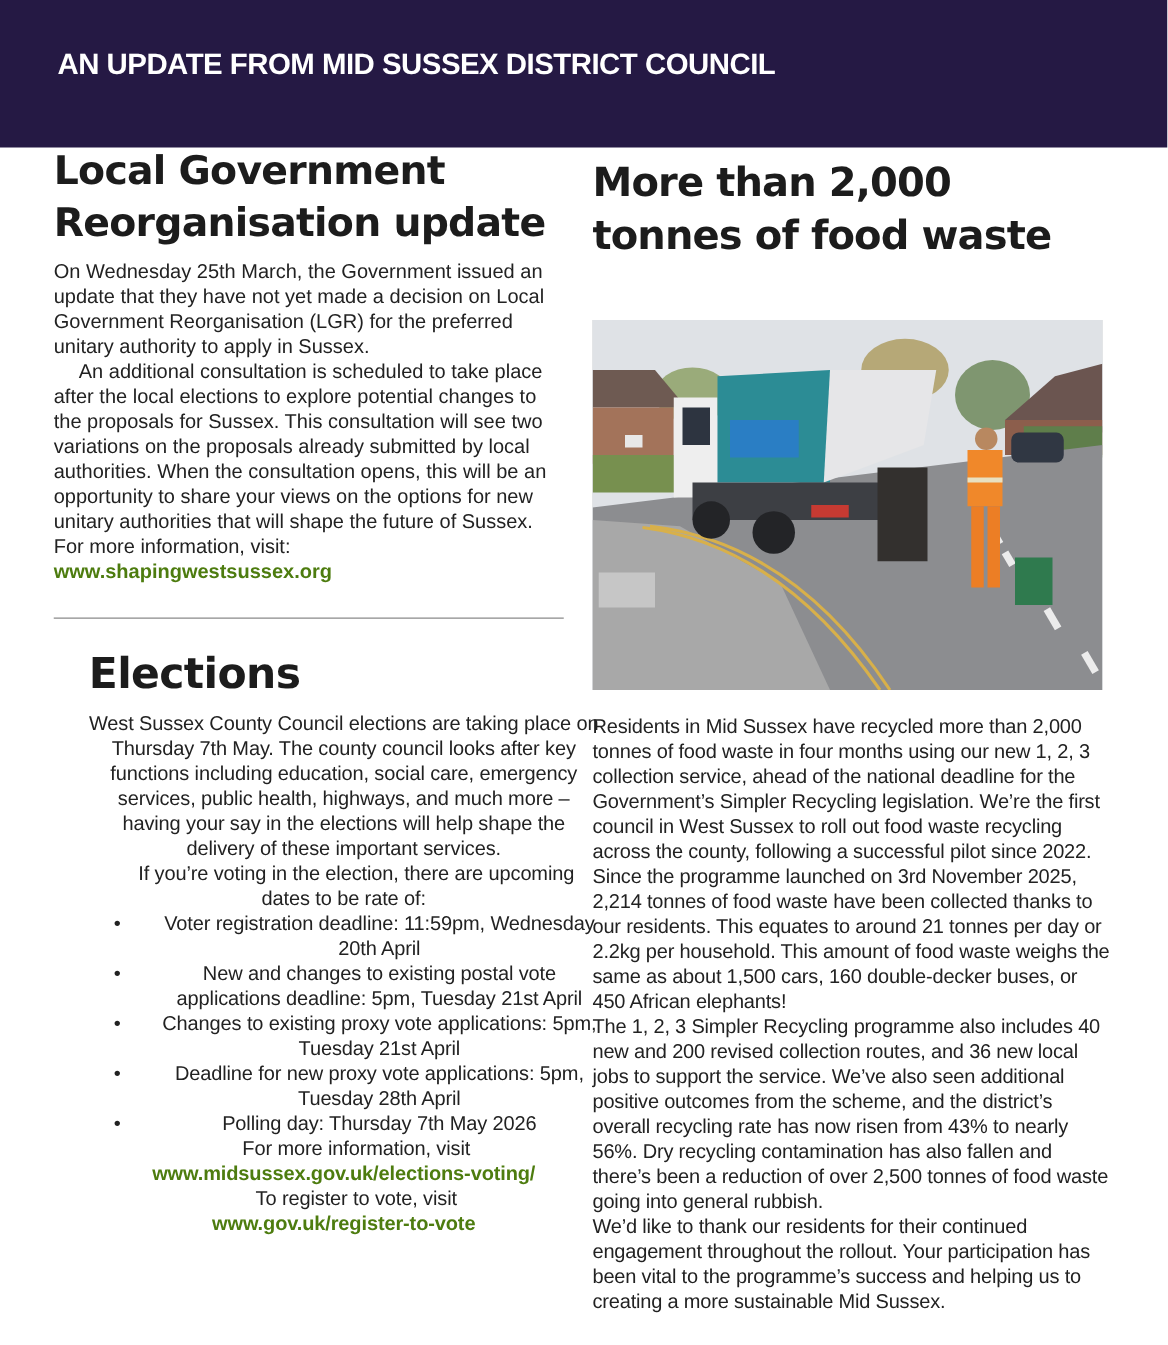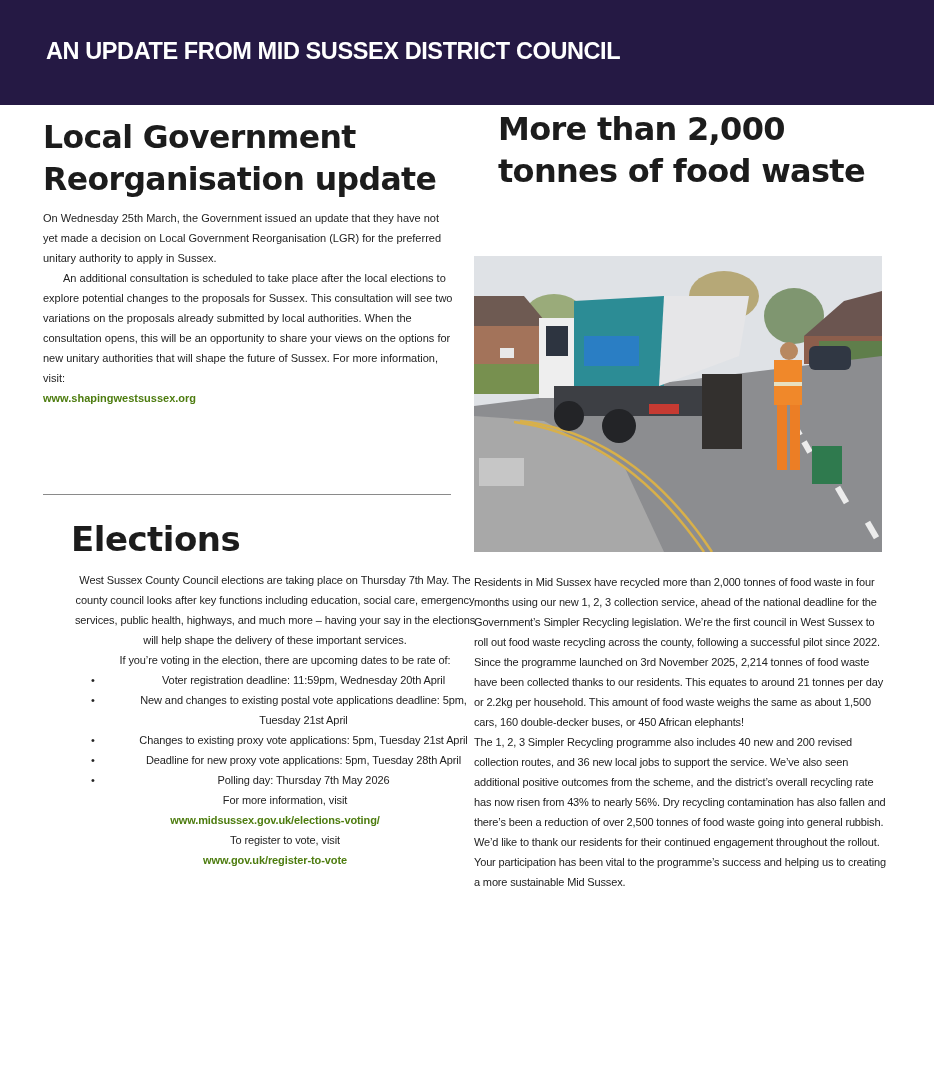--- a/index.html
+++ b/index.html
@@ -2,39 +2,39 @@
 <html><head>
 <meta charset="utf-8">
 <style>
   html, body { margin:0; padding:0; }
   body {
     width:934px; height:1076px; overflow:hidden; background:#ffffff;
     font-family:"Liberation Sans", "DejaVu Sans", sans-serif; color:#1e1e1e;
     position:relative;
   }
   .banner {
-    position:absolute; left:0; top:0; width:934px; height:105px;
+    position:absolute; left:0; top:0; width:934px; height:118px;
     background:#251944;
   }
   .banner-title {
     position:absolute; left:46px; top:38px; color:#ffffff;
     font-weight:bold; font-size:23.5px; letter-spacing:-0.4px;
     font-family:"Liberation Sans", sans-serif; white-space:nowrap;
   }
   .col { position:absolute; }
   .col-left { left:43px; top:116px; width:410px; }
-  .col-right { left:474px; top:108px; width:412px;margin-left:24px; }
+  .col-right { left:474px; top:125px; width:412px; }
   h1.heading {
     margin:0; font-weight:bold; font-size:34px; line-height:42px;
     letter-spacing:-0.3px; color:#1c1c1c; font-family:"DejaVu Sans", sans-serif;
   }
   .heading-lgr { font-size:31.5px !important; letter-spacing:-0.6px !important; }
   .heading-food { font-size:32px !important; letter-spacing:-0.7px !important; }
   .body-text {
-    font-size:11px; line-height:20px; color:#222;
+    font-size:16px; line-height:20px; color:#222;
     font-family:"Liberation Sans", sans-serif;
   }
   .body-text p { margin:0; }
   .indent { text-indent:20px; }
   .link { font-weight:bold; color:#4d7c0f; text-decoration:none; display:block; }
   .divider {
     position:absolute; left:43px; top:494px; width:408px; height:1px; background:#8a8a8a;
   }
   ul.bullets { list-style:none; margin:0; padding:0; }
   ul.bullets li { position:relative; padding-left:57px; }

